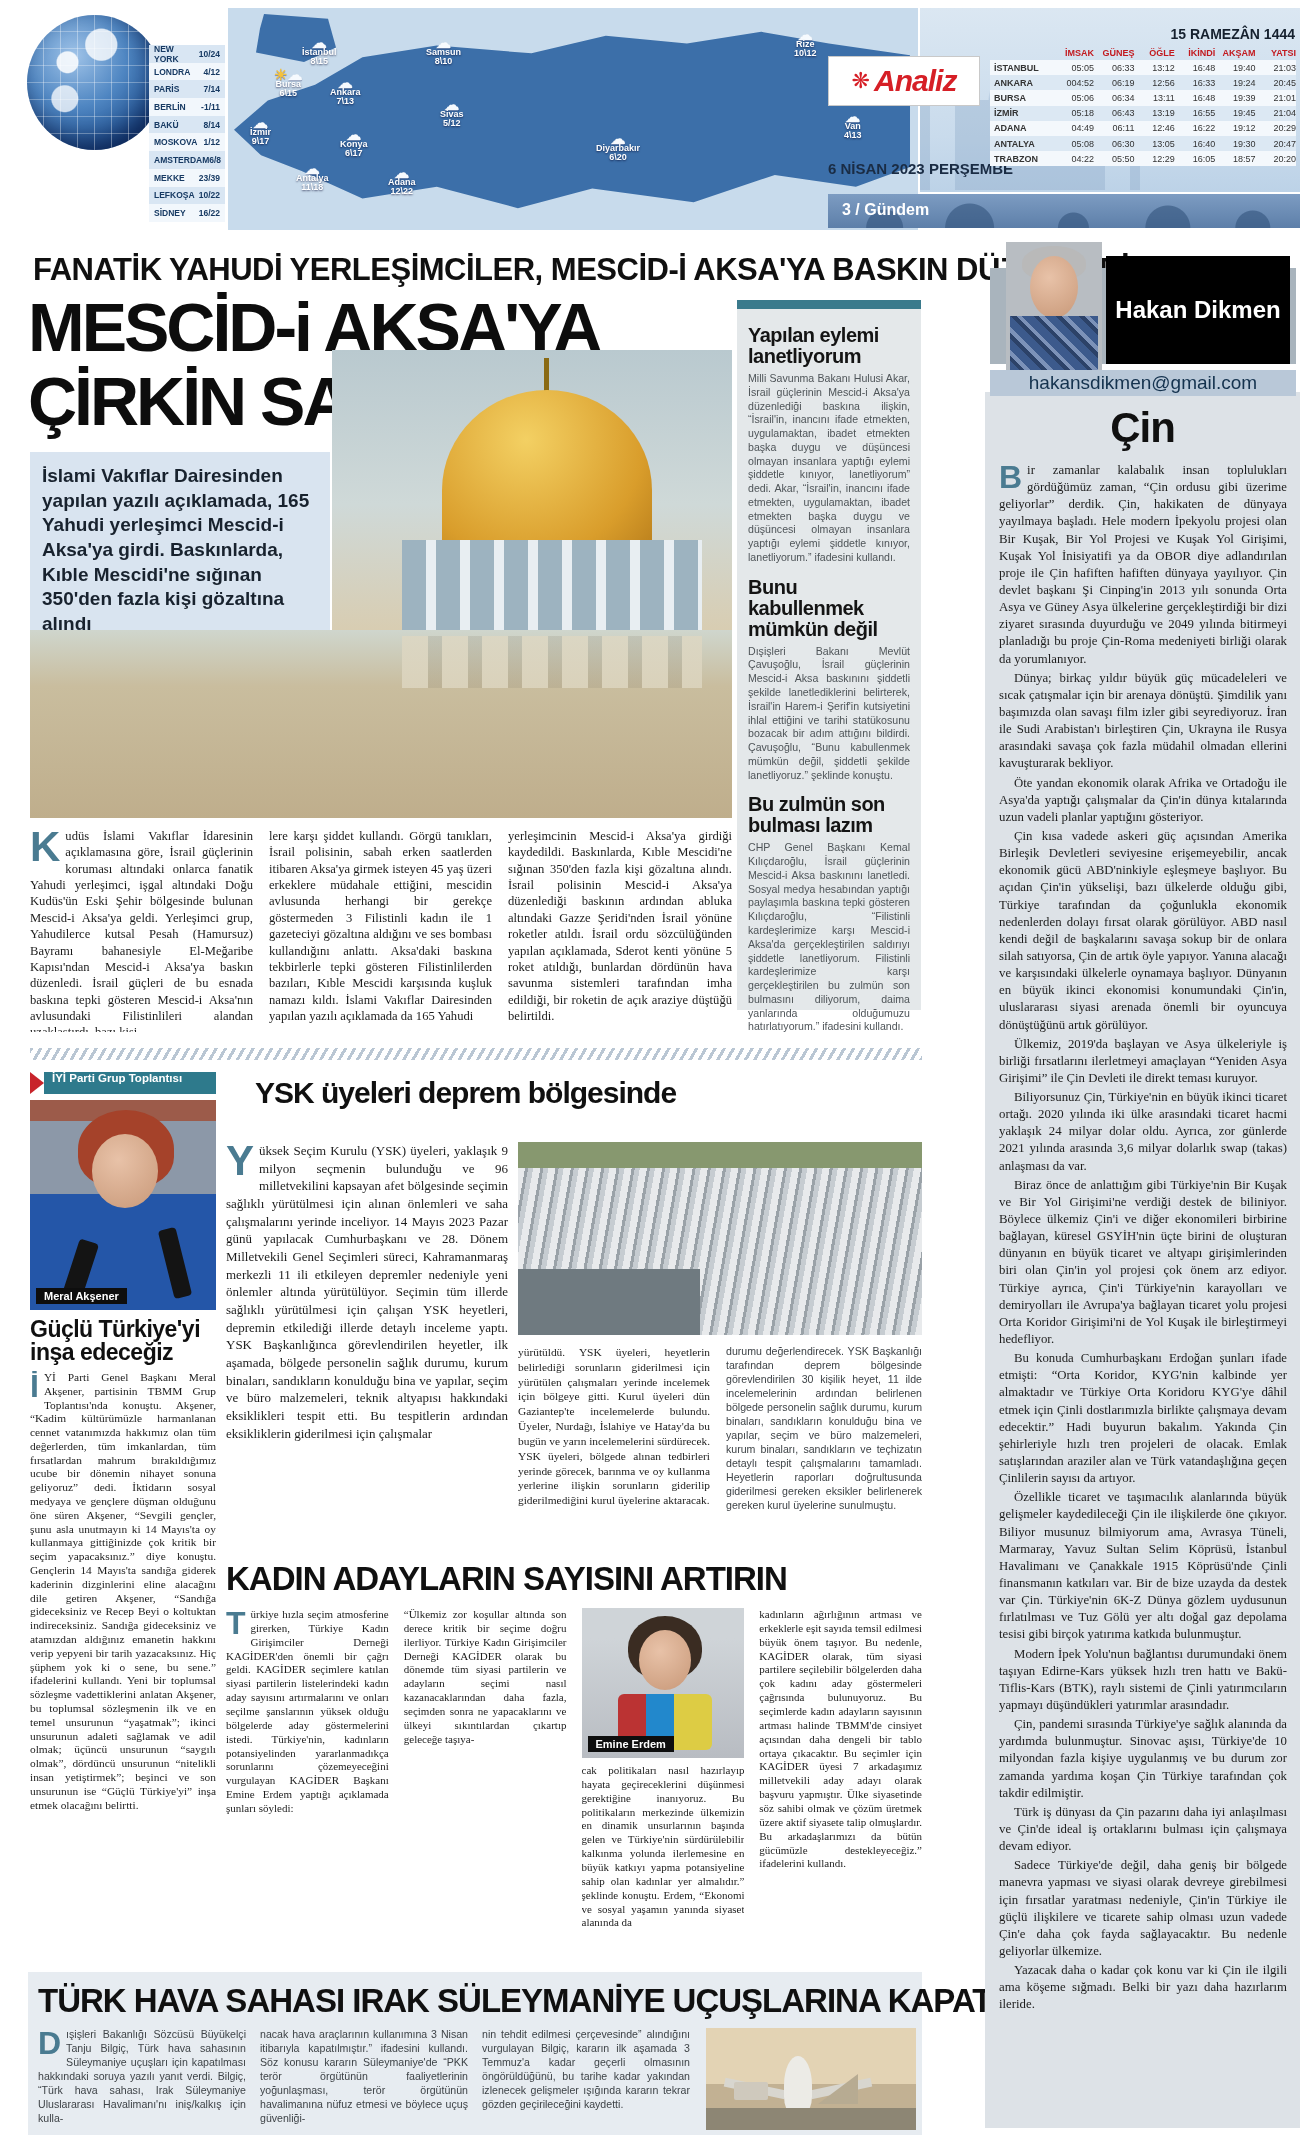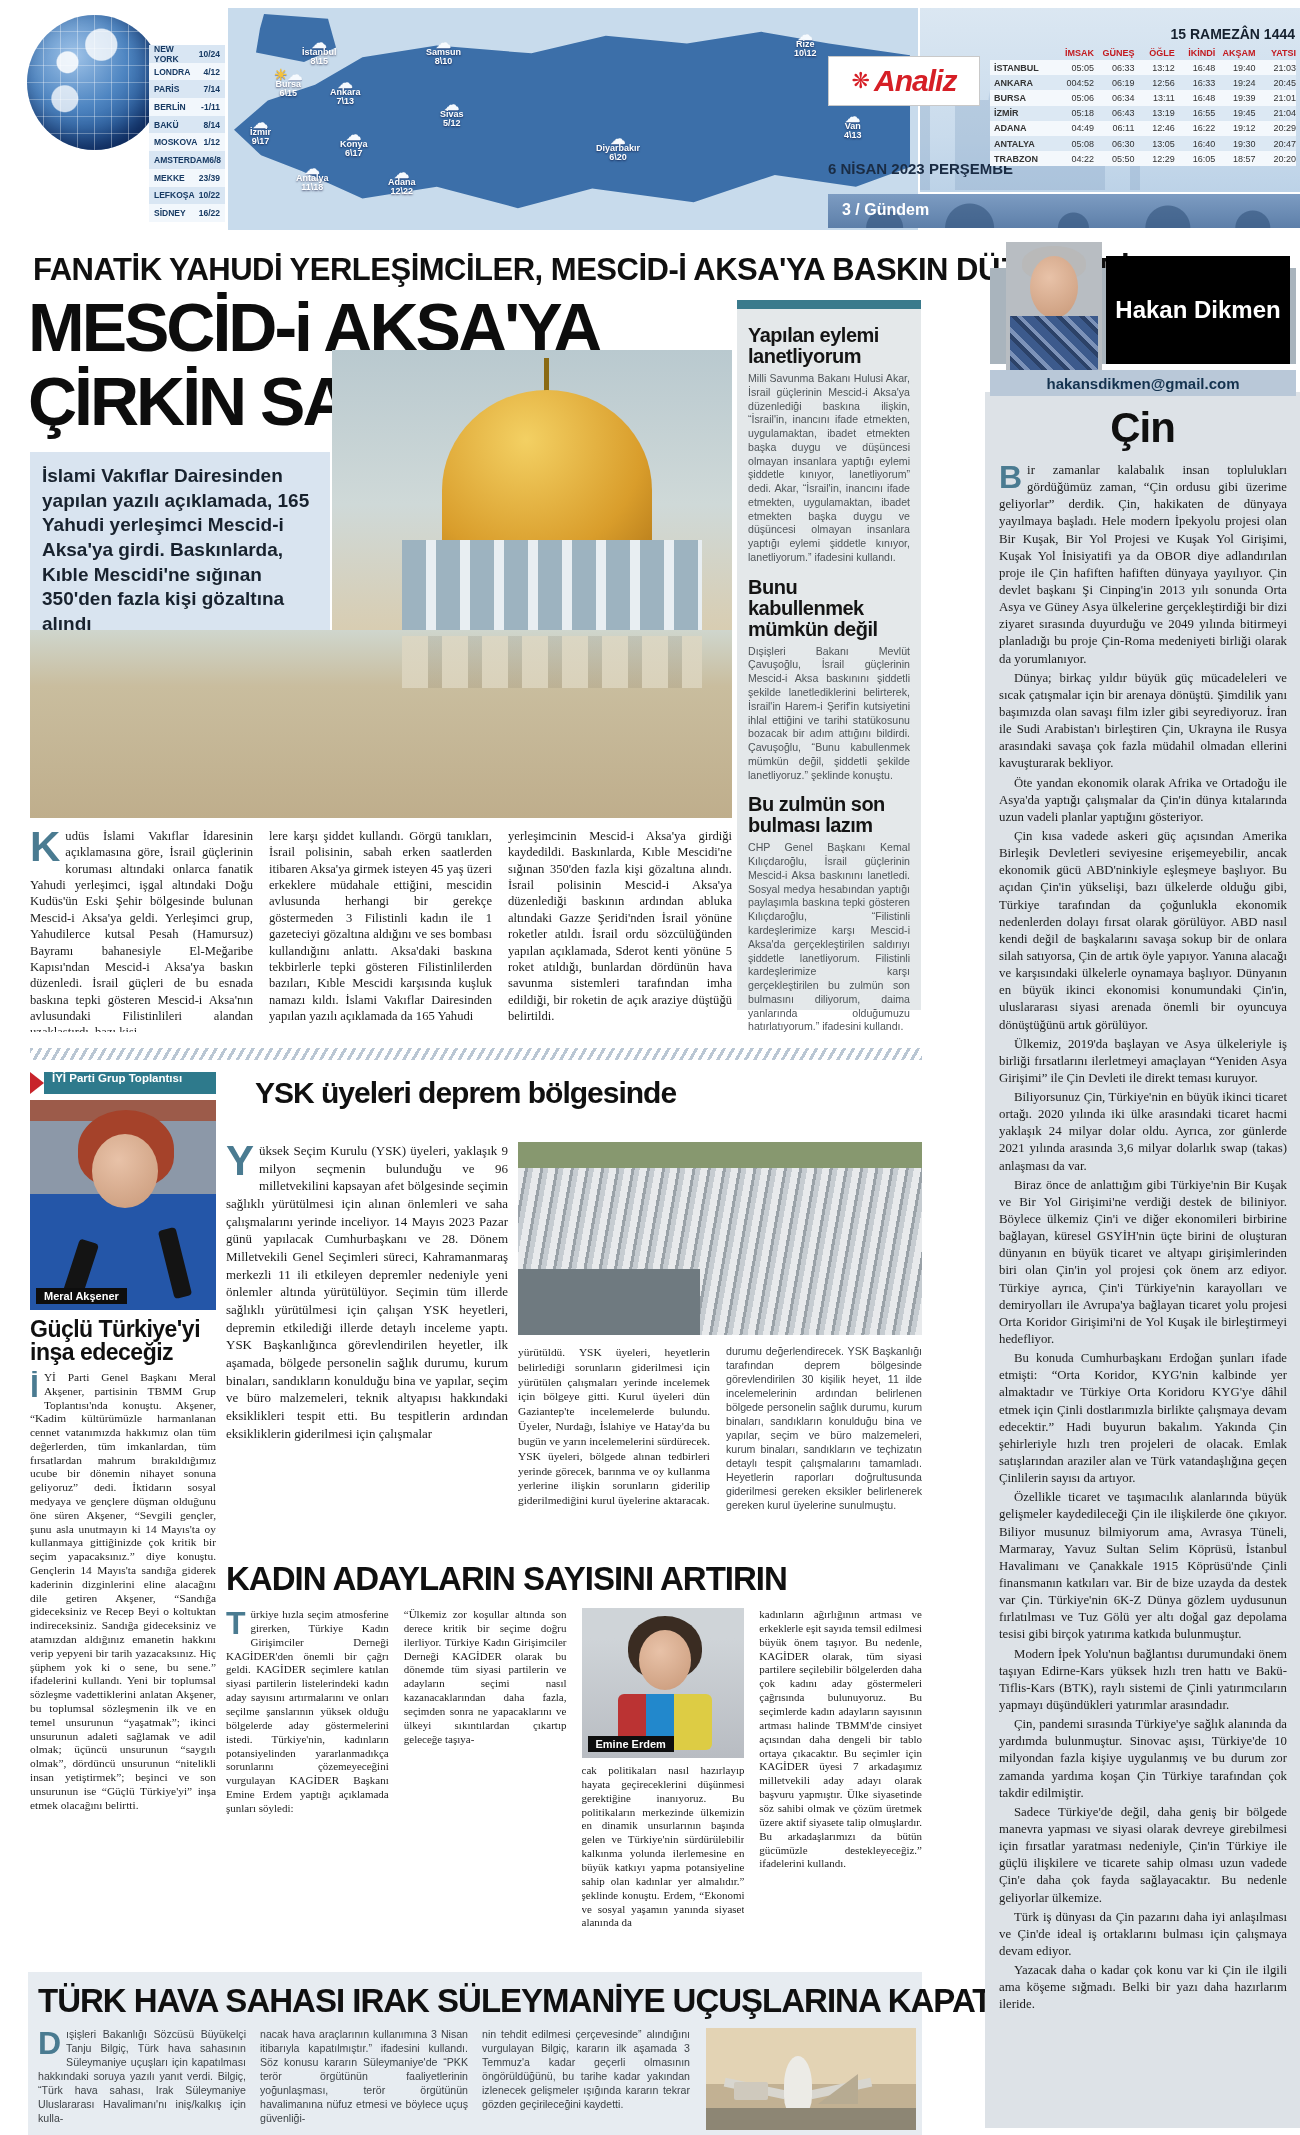--- a/index.html
+++ b/index.html
@@ -118,21 +118,21 @@
   .hatch{background:repeating-linear-gradient(120deg,#b9c6d3 0 3px,#ffffff 3px 8px);}
   .seclabel{display:flex;align-items:flex-start;height:22px;background:#2e7a8c;color:#fff;font-size:11.5px;font-weight:bold;padding-left:8px;}
   .arrowred{position:absolute;left:-14px;top:0;width:0;height:0;border-top:11px solid transparent;border-bottom:11px solid transparent;border-left:14px solid #c8242b;}
   .caplabel{position:absolute;left:6px;bottom:6px;background:#0e0e0e;color:#fff;font-size:11px;font-weight:bold;padding:2px 8px;}
   .h2big{font-weight:800;color:#101010;letter-spacing:-1px;white-space:nowrap;}
   
   .op-panel{background:#dde2e7;}
   .op-nameback{background:#a9b4bd;}
   .op-namebox{background:#000000;color:#fff;font-size:24px;font-weight:800;text-align:center;line-height:1.15;
               display:flex;align-items:center;justify-content:center;}
-  .op-email{background:#b9c8d8;color:#14324e;font-weight:bold;font-size:15px;display:flex;align-items:center;justify-content:center;}
+  .op-email{background:#b9c8d8;color:#14324e;font-weight:normal;font-size:19px;display:flex;align-items:center;justify-content:center;}
   .op-title{font-size:42px;font-weight:800;color:#101010;text-align:center;letter-spacing:-1px;}
   .op-body{font-family:"Liberation Serif",serif;font-size:12.8px;line-height:1.34;text-align:justify;color:#1d1d1d;overflow:hidden;}
   .op-body p{margin:0 0 2px;text-indent:15px;}
   .op-body p.first{text-indent:0;}
   .banner-band{background:#e7ecf1;}
 </style>
 </head>
 <body>
 
 <div class="page">
@@ -453,18 +453,18 @@
     <p>Dünya; birkaç yıldır büyük güç mücadeleleri ve sıcak çatışmalar için bir arenaya dönüştü. Şimdilik yanı başımızda olan savaşı film izler gibi seyrediyoruz. İran ile Sudi Arabistan'ı birleştiren Çin, Ukrayna ile Rusya arasındaki savaşa çok fazla müdahil olmadan ellerini kavuşturarak bekliyor.</p>
     <p>Öte yandan ekonomik olarak Afrika ve Ortadoğu ile Asya'da yaptığı çalışmalar da Çin'in dünya kıtalarında uzun vadeli planlar yaptığını gösteriyor.</p>
     <p>Çin kısa vadede askeri güç açısından Amerika Birleşik Devletleri seviyesine erişemeyebilir, ancak ekonomik gücü ABD'ninkiyle eşleşmeye başlıyor. Bu açıdan Çin'in yükselişi, bazı ülkelerde olduğu gibi, Türkiye tarafından da çoğunlukla ekonomik nedenlerden dolayı fırsat olarak görülüyor. ABD nasıl kendi değil de başkalarını savaşa sokup bir de onlara silah satıyorsa, Çin de artık öyle yapıyor. Yanına alacağı ve karşısındaki ülkelerle oynamaya başlıyor. Dünyanın en büyük ikinci ekonomisi konumundaki Çin'in, uluslararası siyasi arenada önemli bir oyuncuya dönüştüğünü artık görülüyor.</p>
     <p>Ülkemiz, 2019'da başlayan ve Asya ülkeleriyle iş birliği fırsatlarını ilerletmeyi amaçlayan “Yeniden Asya Girişimi” ile Çin Devleti ile direkt teması kuruyor.</p>
     <p>Biliyorsunuz Çin, Türkiye'nin en büyük ikinci ticaret ortağı. 2020 yılında iki ülke arasındaki ticaret hacmi yaklaşık 24 milyar dolar oldu. Ayrıca, zor günlerde 2021 yılında arasında 3,6 milyar dolarlık swap (takas) anlaşması da var.</p>
     <p>Biraz önce de anlattığım gibi Türkiye'nin Bir Kuşak ve Bir Yol Girişimi'ne verdiği destek de biliniyor. Böylece ülkemiz Çin'i ve diğer ekonomileri birbirine bağlayan, küresel GSYİH'nin üçte birini de oluşturan dünyanın en büyük ticaret ve altyapı girişimlerinden biri olan Çin'in yol projesi çok önem arz ediyor. Türkiye ayrıca, Çin'i Türkiye'nin karayolları ve demiryolları ile Avrupa'ya bağlayan ticaret yolu projesi Orta Koridor Girişimi'ni de Yol Kuşak ile birleştirmeyi hedefliyor.</p>
     <p>Bu konuda Cumhurbaşkanı Erdoğan şunları ifade etmişti: “Orta Koridor, KYG'nin kalbinde yer almaktadır ve Türkiye Orta Koridoru KYG'ye dâhil etmek için Çinli dostlarımızla birlikte çalışmaya devam edecektir.” Hadi buyurun bakalım. Yakında Çin şehirleriyle hızlı tren projeleri de olacak. Emlak satışlarından araziler alan ve Türk vatandaşlığına geçen Çinlilerin sayısı da artıyor.</p>
     <p>Özellikle ticaret ve taşımacılık alanlarında büyük gelişmeler kaydedileceği Çin ile ilişkilerde öne çıkıyor. Biliyor musunuz bilmiyorum ama, Avrasya Tüneli, Marmaray, Yavuz Sultan Selim Köprüsü, İstanbul Havalimanı ve Çanakkale 1915 Köprüsü'nde Çinli finansmanın katkıları var. Bir de bize uzayda da destek var Çin. Türkiye'nin 6K-Z Dünya gözlem uydusunun fırlatılması ve Tuz Gölü yer altı doğal gaz depolama tesisi gibi birçok yatırıma katkıda bulunmuştur.</p>
     <p>Modern İpek Yolu'nun bağlantısı durumundaki önem taşıyan Edirne-Kars yüksek hızlı tren hattı ve Bakü-Tiflis-Kars (BTK), raylı sistemi de Çinli yatırımcıların yapmayı düşündükleri yatırımlar arasındadır.</p>
     <p>Çin, pandemi sırasında Türkiye'ye sağlık alanında da yardımda bulunmuştur. Sinovac aşısı, Türkiye'de 10 milyondan fazla kişiye uygulanmış ve bu durum zor zamanda yardıma koşan Çin Türkiye tarafından çok takdir edilmiştir.</p>
+    <p>Türk iş dünyası da Çin pazarını daha iyi anlaşılması ve Çin'de ideal iş ortaklarını bulması için çalışmaya devam ediyor.</p>
     <p>Sadece Türkiye'de değil, daha geniş bir bölgede manevra yapması ve siyasi olarak devreye girebilmesi için fırsatlar yaratması nedeniyle, Çin'in Türkiye ile güçlü ilişkilere ve ticarete sahip olması uzun vadede Çin'e daha çok fayda sağlayacaktır. Bu nedenle geliyorlar ülkemize.</p>
-    <p>Türk iş dünyası da Çin pazarını daha iyi anlaşılması ve Çin'de ideal iş ortaklarını bulması için çalışmaya devam ediyor.</p>
     <p>Yazacak daha o kadar çok konu var ki Çin ile ilgili ama köşeme sığmadı. Belki bir yazı daha hazırlarım ileride.</p>
   </div>
 
 </div>
 
 </body></html>

